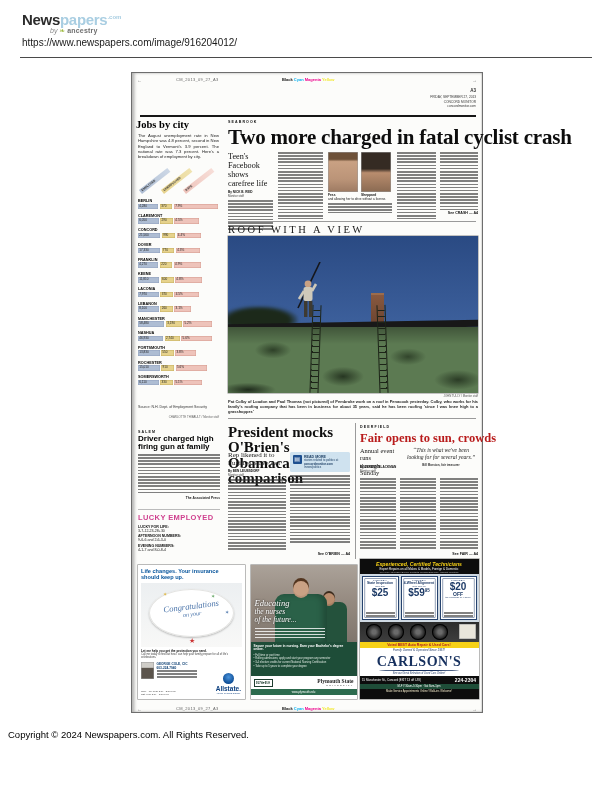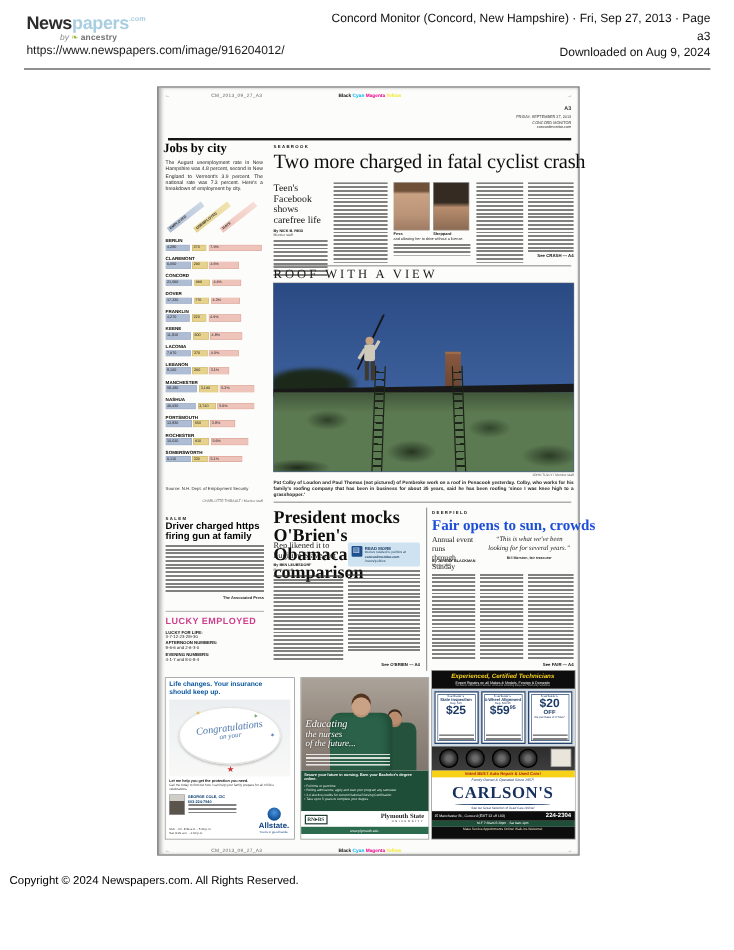--- a/index.html
+++ b/index.html
@@ -73,21 +73,21 @@
   .jog-c { left:6px; top:423px; width:82px; text-align:right; font-family:"Liberation Sans",sans-serif; font-size:3.3px; font-weight:700; color:#222; }
 
   
   .lucky { left:6px; top:436px; width:82px; border-top:.5px solid #bbb; padding-top:3px; }
   .lucky-t { font-family:"Liberation Sans",sans-serif; font-weight:800; font-size:7.5px; color:#cf3f8e; letter-spacing:.4px; margin-bottom:2.5px; }
   .lucky-l { font-family:"Liberation Sans",sans-serif; font-weight:700; font-size:3.6px; color:#111; }
   .lucky-v { font-family:"Liberation Sans",sans-serif; font-size:3.6px; color:#222; margin-bottom:1.6px; }
 
   
   .crash-k { left:96px; top:47px; }
-  .crash-h { left:96px; top:52px; width:251px; font-weight:400; font-size:17px; letter-spacing:-.2px; color:#0d0d0d; white-space:nowrap; }
+  .crash-h { left:96px; top:52px; width:251px; font-weight:700; font-size:21px; letter-spacing:-.2px; color:#0d0d0d; white-space:nowrap; }
   .cc { position:absolute; top:79px; height:67px; }
   .crash-sub { font-size:8.2px; line-height:1.1; color:#111; margin-bottom:2px; }
   .mugs { display:flex; gap:3px; }
   .mug { width:30px; height:40px; box-shadow:inset 0 0 0 .5px #999; }
   .mug1 { background:linear-gradient(180deg,#6e5138 0%,#6e5138 18%,#c9a183 24%,#bb9478 68%,#9d7a62 100%); }
   .mug2 { background:linear-gradient(180deg,#352b23 0%,#352b23 42%,#b98d6e 52%,#8a6a52 100%); }
   .mugcap { display:flex; gap:3px; font-family:"Liberation Sans",sans-serif; font-size:3.3px; font-weight:700; color:#111; margin-top:1px; }
   .mugcap span { width:30px; }
   .mugnote { font-family:"Liberation Sans",sans-serif; font-size:3.1px; color:#222; line-height:1.2; margin-top:1px; }
 
@@ -123,21 +123,21 @@
   .ob-sub { font-size:7px; line-height:1.1; color:#1a1a1a; margin-bottom:2px; }
   .ob-colB { left:158px; top:379px; width:60px; }
   .readmore { background:#cfe2ef; border-radius:1.5px; padding:2.5px; display:flex; gap:2.5px; margin-bottom:2.5px; }
   .rm-ico { width:9px; height:9px; background:#1d4f8f; border-radius:1px; color:#fff; font-size:6px; line-height:9px; text-align:center; flex:0 0 auto; font-family:"Liberation Sans",sans-serif; }
   .rm-tx { font-family:"Liberation Sans",sans-serif; font-size:2.9px; line-height:1.25; color:#17395f; }
   .rm-tx .b { font-weight:800; font-size:3.6px; display:block; }
   .ob-jump { left:158px; top:479px; width:60px; }
 
   
   .fair-k { left:228px; top:352px; }
-  .fair-h { left:228px; top:358px; width:119px; font-weight:700; font-size:12.5px; color:#1d4ed8; white-space:nowrap;text-align:center; }
+  .fair-h { left:228px; top:358px; width:119px; font-weight:700; font-size:12.5px; color:#b91c1c; white-space:nowrap;text-align:center; }
   .fair-sub { left:228px; top:374px; width:40px; font-size:6.4px; line-height:1.15; color:#1a1a1a; }
   .fair-by { left:228px; top:392px; width:40px; }
   .fair-q { left:272px; top:374px; width:74px; text-align:center; font-style:italic; font-size:5.6px; line-height:1.25; color:#222; }
   .fair-qa { left:272px; top:390px; width:74px; text-align:center; font-family:"Liberation Sans",sans-serif; font-weight:700; font-size:3px; color:#333; }
   .fair-jump { left:286px; top:479px; width:60px; }
 
   
   .ad { box-shadow:0 0 0 .6px #8f8f8f; background:#fff; font-family:"Liberation Sans",sans-serif; }
 
   
@@ -219,25 +219,20 @@
 
   <div class="hdr-logo">
     <span class="p1">News</span><span class="p2">papers</span><span class="sfx">.com</span>
   </div>
   <div class="hdr-by">
     <span>by</span>
     <span class="leaf">❧</span>
     <span class="brand">ancestry</span>
   </div>
   <div class="hdr-url">https://www.newspapers.com/image/916204012/</div>
-  <div class="hdr-right">
-    <div>Concord Monitor (Concord, New Hampshire) · Fri, Sep 27, 2013 · Page</div>
-    <div>a3</div>
-    <div>Downloaded on Aug 9, 2024</div>
-  </div>
   <div class="hdr-rule"></div>
 
   <div class="scan">
 
     <div class="abs slugline" style="top:4px;">
       <span class="arrow" style="left:5px;">←</span>
       <span class="slug">CM_2013_09_27_A3</span>
       <span class="regs">
         <span class="reg-k">Black</span>
         <span class="reg-c">Cyan</span>
@@ -366,21 +361,21 @@
             <span class="jb jb-u" style="width: 12.3667px;">330</span>
             <span class="jb jb-r" style="width: 28.05px;">5.1%</span>
           </div>
         </div>
       </div>
     <div class="abs jobs-src">Source: N.H. Dept. of Employment Security</div>
     <div class="abs jobs-credit">CHARLOTTE THIBAULT / Monitor staff</div>
 
     <div class="abs kicker jog-k">SALEM</div>
     <div class="abs jog-h">
-      <div>Driver charged https</div>
+      <div>Driver charged high</div>
       <div>firing gun at family</div>
     </div>
     <div class="abs gk jog-gk"></div>
     <div class="abs jog-c">The Associated Press</div>
 
     <div class="abs lucky">
       <div class="lucky-t">LUCKY EMPLOYED</div>
       <div class="lucky-l">LUCKY FOR LIFE:</div>
       <div class="lucky-v">3-7-12-23-28+30</div>
       <div class="lucky-l">AFTERNOON NUMBERS:</div>

